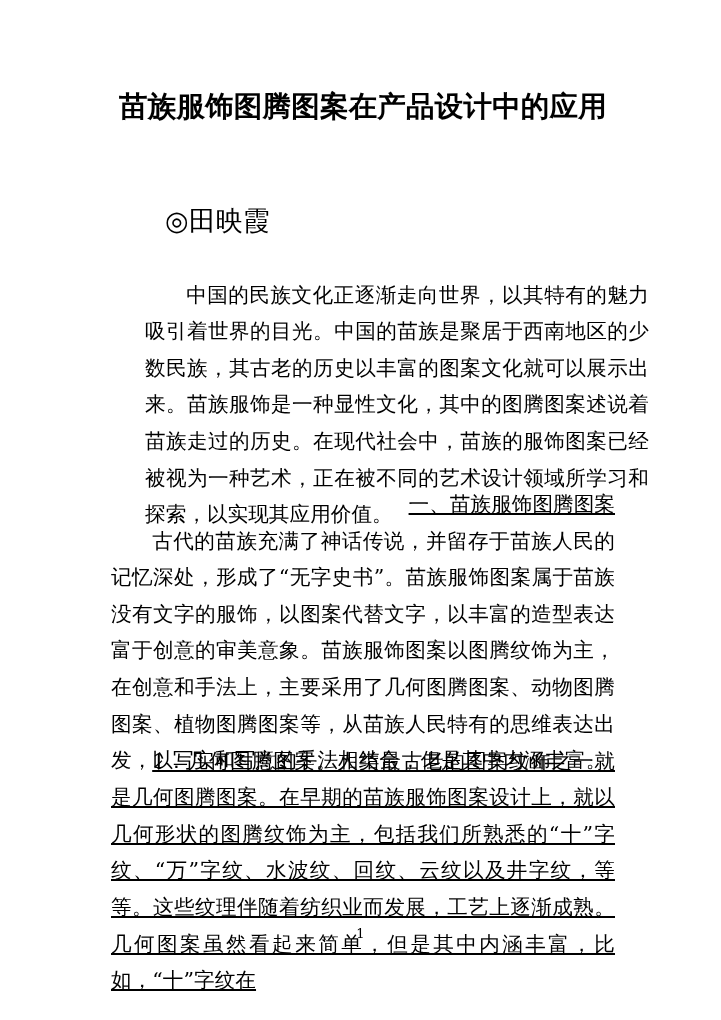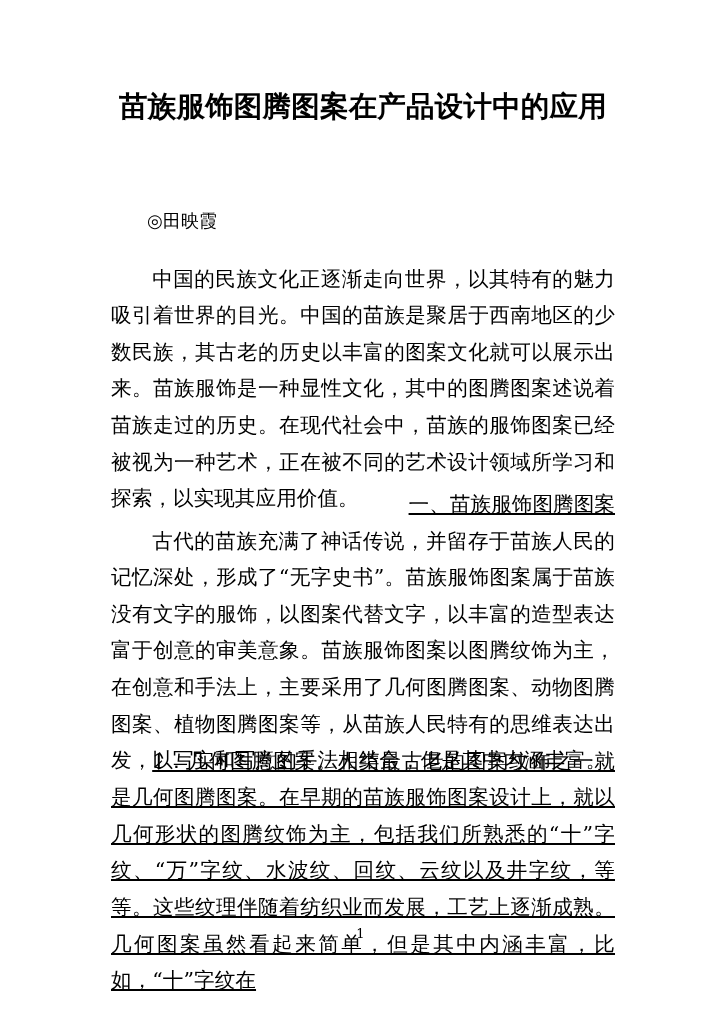--- a/index.html
+++ b/index.html
@@ -47,40 +47,40 @@
     font-weight: 700;
     letter-spacing: 0.2px;
     white-space: nowrap;
   }
 
   .byline {
     position: absolute;
     left: 0;
     top: 204px;
     width: 504px;
-    font-size: 18px;
+    font-size: 27px;
     line-height: 34px;
     text-indent: 2em;
     letter-spacing: 0.1px;
   }
 
   .body-block {
     position: absolute;
     left: 0;
     width: 504px;
     font-size: 20.6px;
     line-height: 36.6px;
     text-align: justify;
     text-justify: inter-ideograph;
     text-indent: 2em;
     letter-spacing: 0.05px;
     word-break: break-all;
   }
 
-  .para-1   { top: 240px; }
+  .para-1   { top: 256px; margin-left: 34px; }
   .heading-1{ top: 465px; }
   .para-2   { top: 502px; }
   .para-3   { top: 722px; text-decoration: underline; }
 
   
   .heading-1 {
     text-align: right;
     text-decoration: underline;
   }
 

